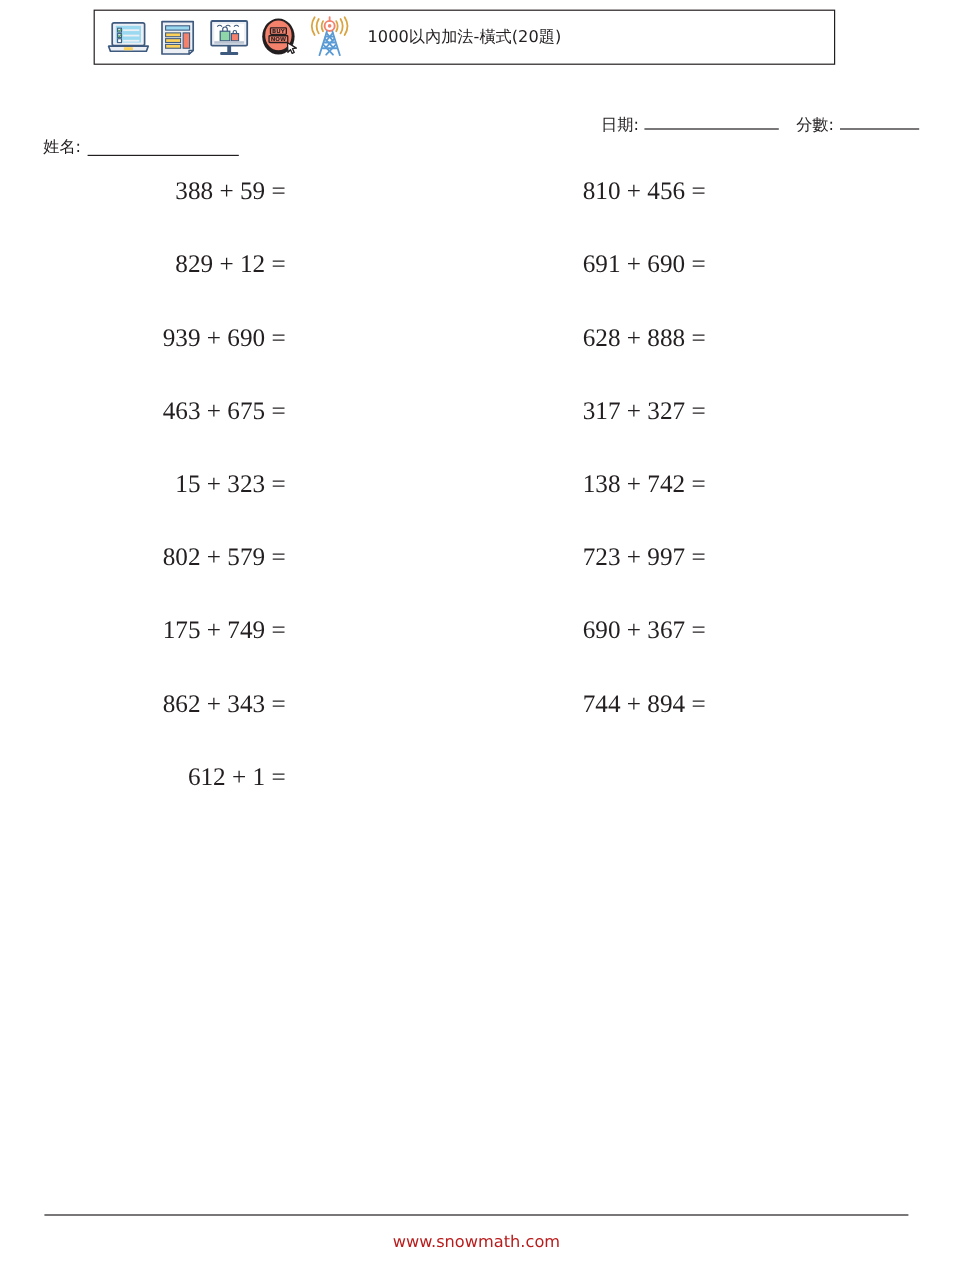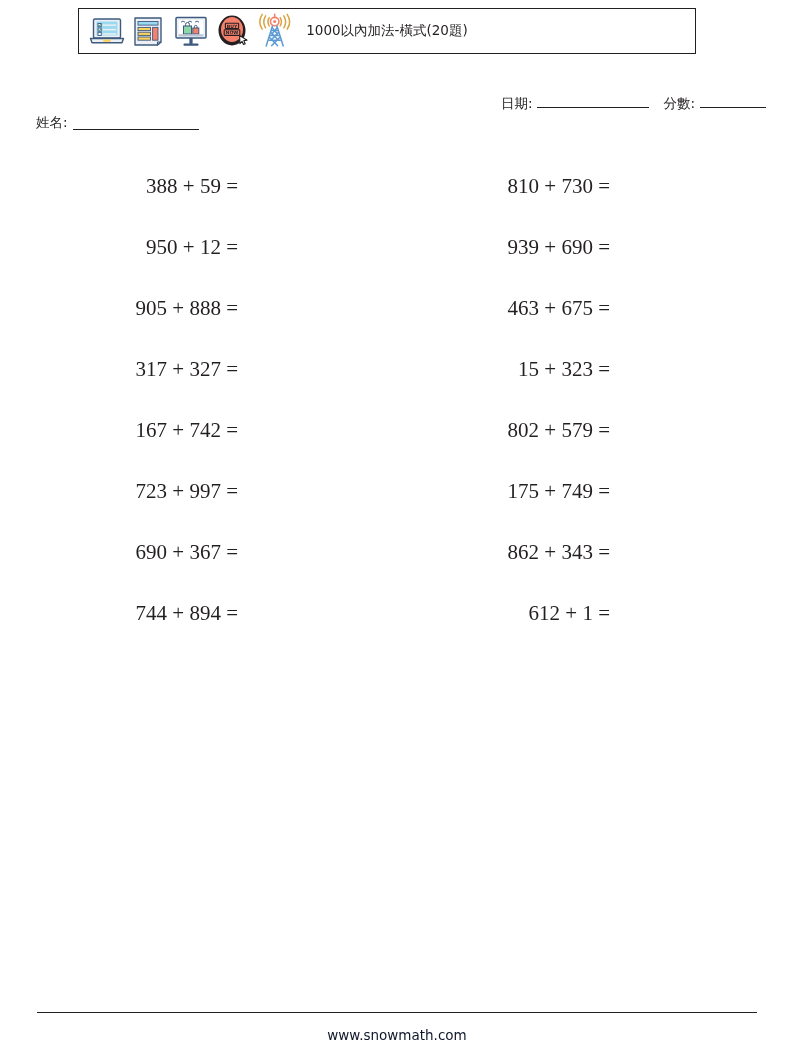--- a/index.html
+++ b/index.html
@@ -95,25 +95,25 @@
     height: 13px;
   }
   .rule-name  { width: 126px; }
   .rule-date  { width: 112px; }
   .rule-score { width: 66px; }
 
   
   .problems {
     position: absolute;
     left: 34px;
-    top: 156px;
+    top: 129px;
     width: 726px;
     display: grid;
     grid-template-columns: 340px 340px;
-    column-gap: 32px;
+    column-gap: 10px;
     grid-auto-rows: 61px;
   }
   .problem {
     display: flex;
     align-items: center;
     justify-content: flex-end;
     padding-right: 136px;
     box-sizing: border-box;
     font-size: 21px;
     line-height: 1;
@@ -130,21 +130,21 @@
     border-top: 1.6px solid #231f20;
   }
   .footer-text {
     position: absolute;
     left: 0;
     right: 0;
     top: 1027px;
     text-align: center;
     font-family: "DejaVu Sans", "Liberation Sans", sans-serif;
     font-size: 13.5px;
-    color: #0f172a;
+    color: #b91c1c;
   }
 </style>
 </head>
 <body>
 
 <div class="header-box">
 
   <div class="icon-strip">
 
     <svg class="icon" viewBox="0 0 40 40">
@@ -243,28 +243,29 @@
     </span>
     <span class="meta-field">
       <span class="meta-label">分數:</span>
       <span class="rule rule-score"></span>
     </span>
   </div>
 </div>
 
 <div class="problems">
   <div class="problem">388 + 59 =</div>
-  <div class="problem">810 + 730 =</div>
-  <div class="problem">950 + 12 =</div>
+  <div class="problem">810 + 456 =</div>
+  <div class="problem">829 + 12 =</div>
+  <div class="problem">691 + 690 =</div>
   <div class="problem">939 + 690 =</div>
-  <div class="problem">905 + 888 =</div>
+  <div class="problem">628 + 888 =</div>
   <div class="problem">463 + 675 =</div>
   <div class="problem">317 + 327 =</div>
   <div class="problem">15 + 323 =</div>
-  <div class="problem">167 + 742 =</div>
+  <div class="problem">138 + 742 =</div>
   <div class="problem">802 + 579 =</div>
   <div class="problem">723 + 997 =</div>
   <div class="problem">175 + 749 =</div>
   <div class="problem">690 + 367 =</div>
   <div class="problem">862 + 343 =</div>
   <div class="problem">744 + 894 =</div>
   <div class="problem">612 + 1 =</div>
 </div>
 
 <div class="footer-rule"></div>

